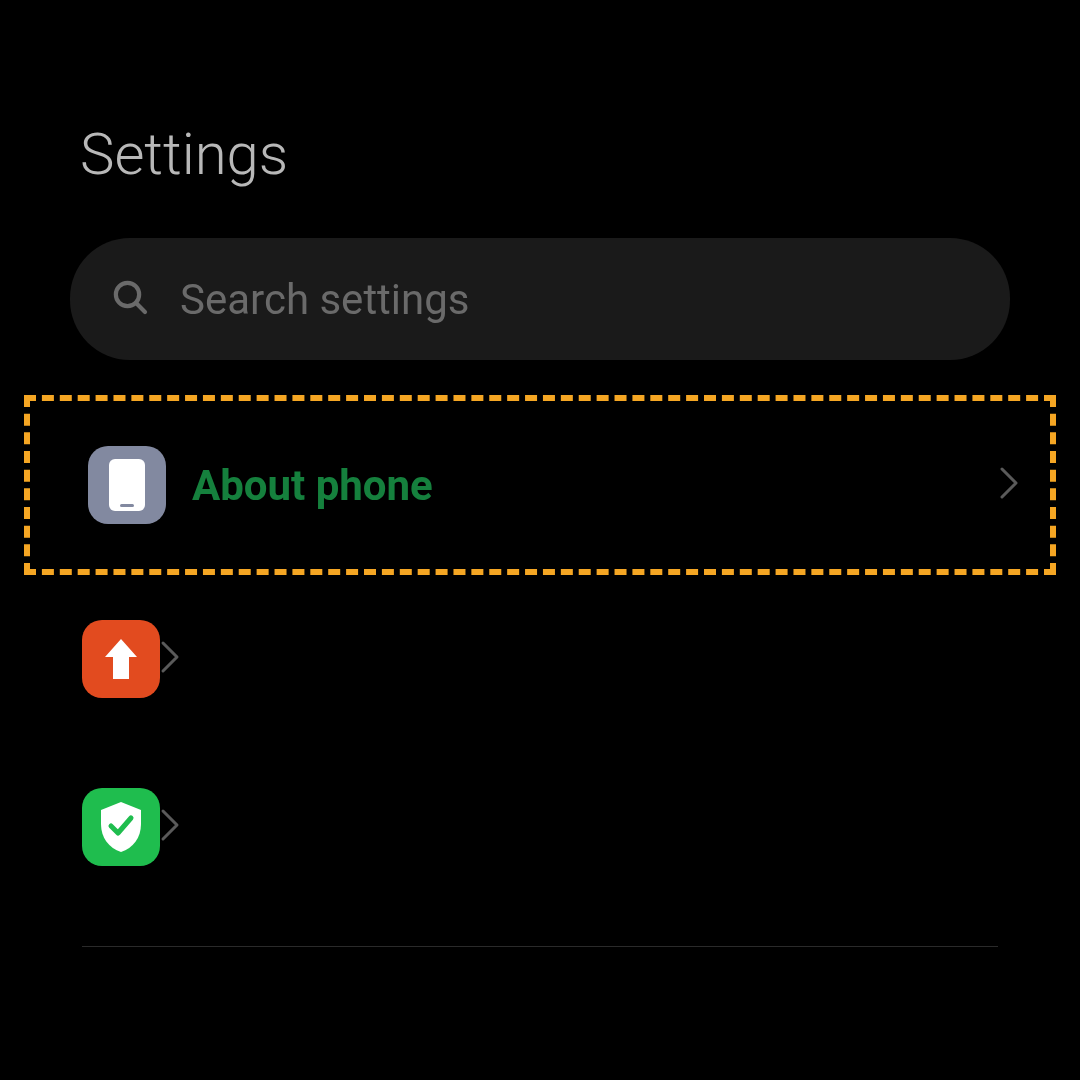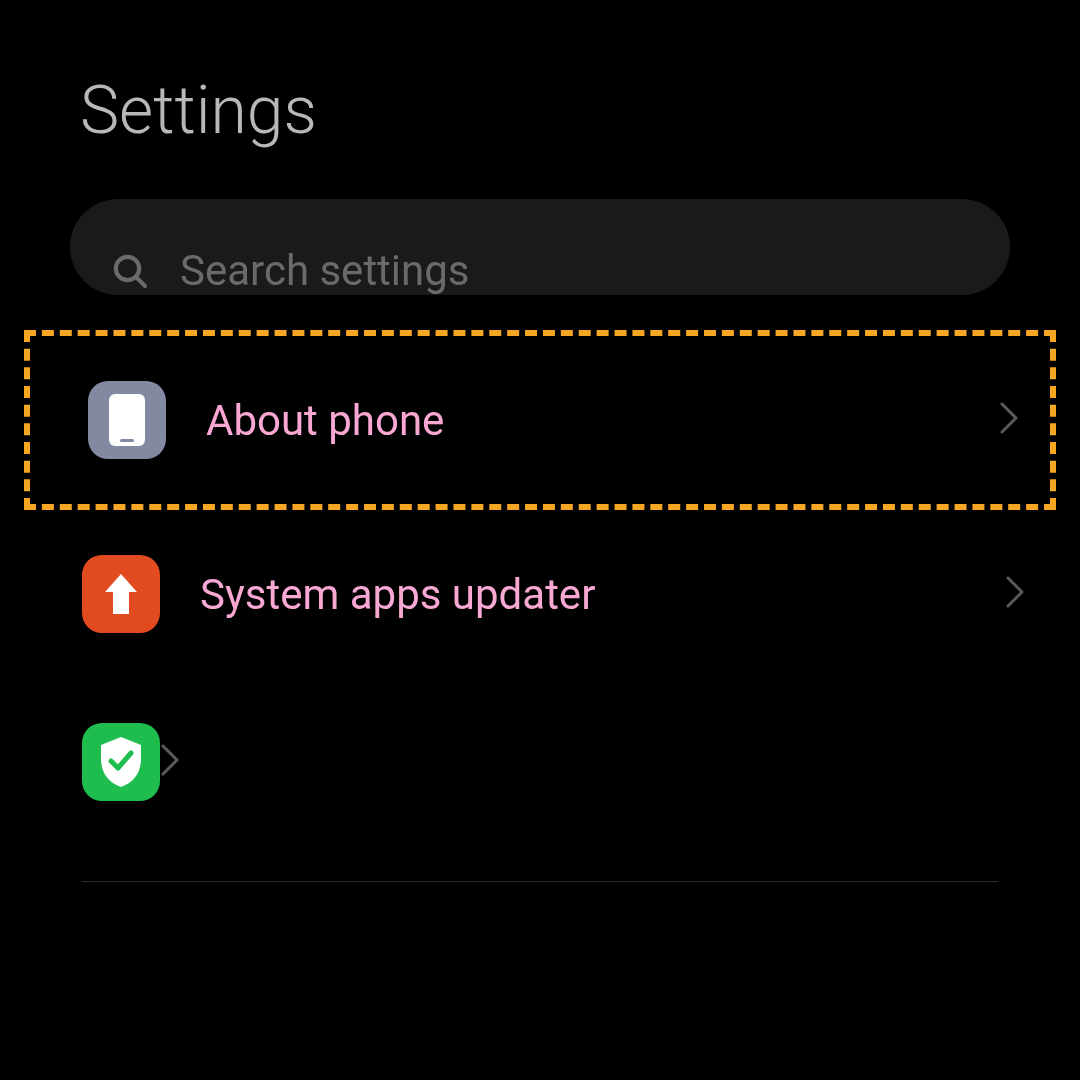--- a/index.html
+++ b/index.html
@@ -11,33 +11,33 @@
     body {
       width: 1080px;
       height: 1080px;
       background: #000000;
       font-family: -apple-system, BlinkMacSystemFont, 'Segoe UI', Roboto, sans-serif;
       overflow: hidden;
     }
 
     .page-title {
       color: #b8b8b8;
-      font-size: 66px;
+      font-size: 58px;
       font-weight: 300;
-      padding: 72px 0 50px 80px;
+      padding: 120px 0 50px 80px;
       letter-spacing: 0px;
     }
 
     .search-bar {
       margin: 0 70px 35px 70px;
       background: #1a1a1a;
       border-radius: 60px;
-      height: 96px;
+      height: 122px;
       display: flex;
-      align-items: flex-end;
+      align-items: center;
       padding: 0 40px;
     }
 
     .search-icon {
       margin-right: 30px;
       flex-shrink: 0;
     }
 
     .search-placeholder {
       color: #6a6a6a;
@@ -79,24 +79,24 @@
 
     .icon-system-updater {
       background: #e24b1f;
     }
 
     .icon-security {
       background: #1fbd4e;
     }
 
     .item-label {
-      color: #f9a8d4;
+      color: #15803d;
       font-size: 42px;
-      font-weight: 400;
-      margin-left: 40px;
+      font-weight: 700;
+      margin-left: 26px;
       flex: 1;
     }
 
     .chevron-right {
       flex-shrink: 0;
     }
 
     .divider {
       height: 1px;
       background: #2a2a2a;
@@ -134,21 +134,20 @@
     </span>
   </div>
 </div>
 
 <div class="settings-item">
   <div class="item-icon icon-system-updater">
     <svg width="40" height="44" viewBox="0 0 40 44" fill="#ffffff">
       <path d="M20 2 L36 20 L28 20 L28 42 L12 42 L12 20 L4 20 Z"></path>
     </svg>
   </div>
-  <span class="item-label">System apps updater</span>
   <span class="chevron-right">
     <svg width="20" height="34" viewBox="0 0 20 34" fill="none" stroke="#5a5a5a" stroke-width="3" stroke-linecap="round" stroke-linejoin="round">
       <polyline points="3,3 17,17 3,31"></polyline>
     </svg>
   </span>
 </div>
 
 <div class="settings-item">
   <div class="item-icon icon-security">
     <svg width="48" height="54" viewBox="0 0 48 54" fill="none">

